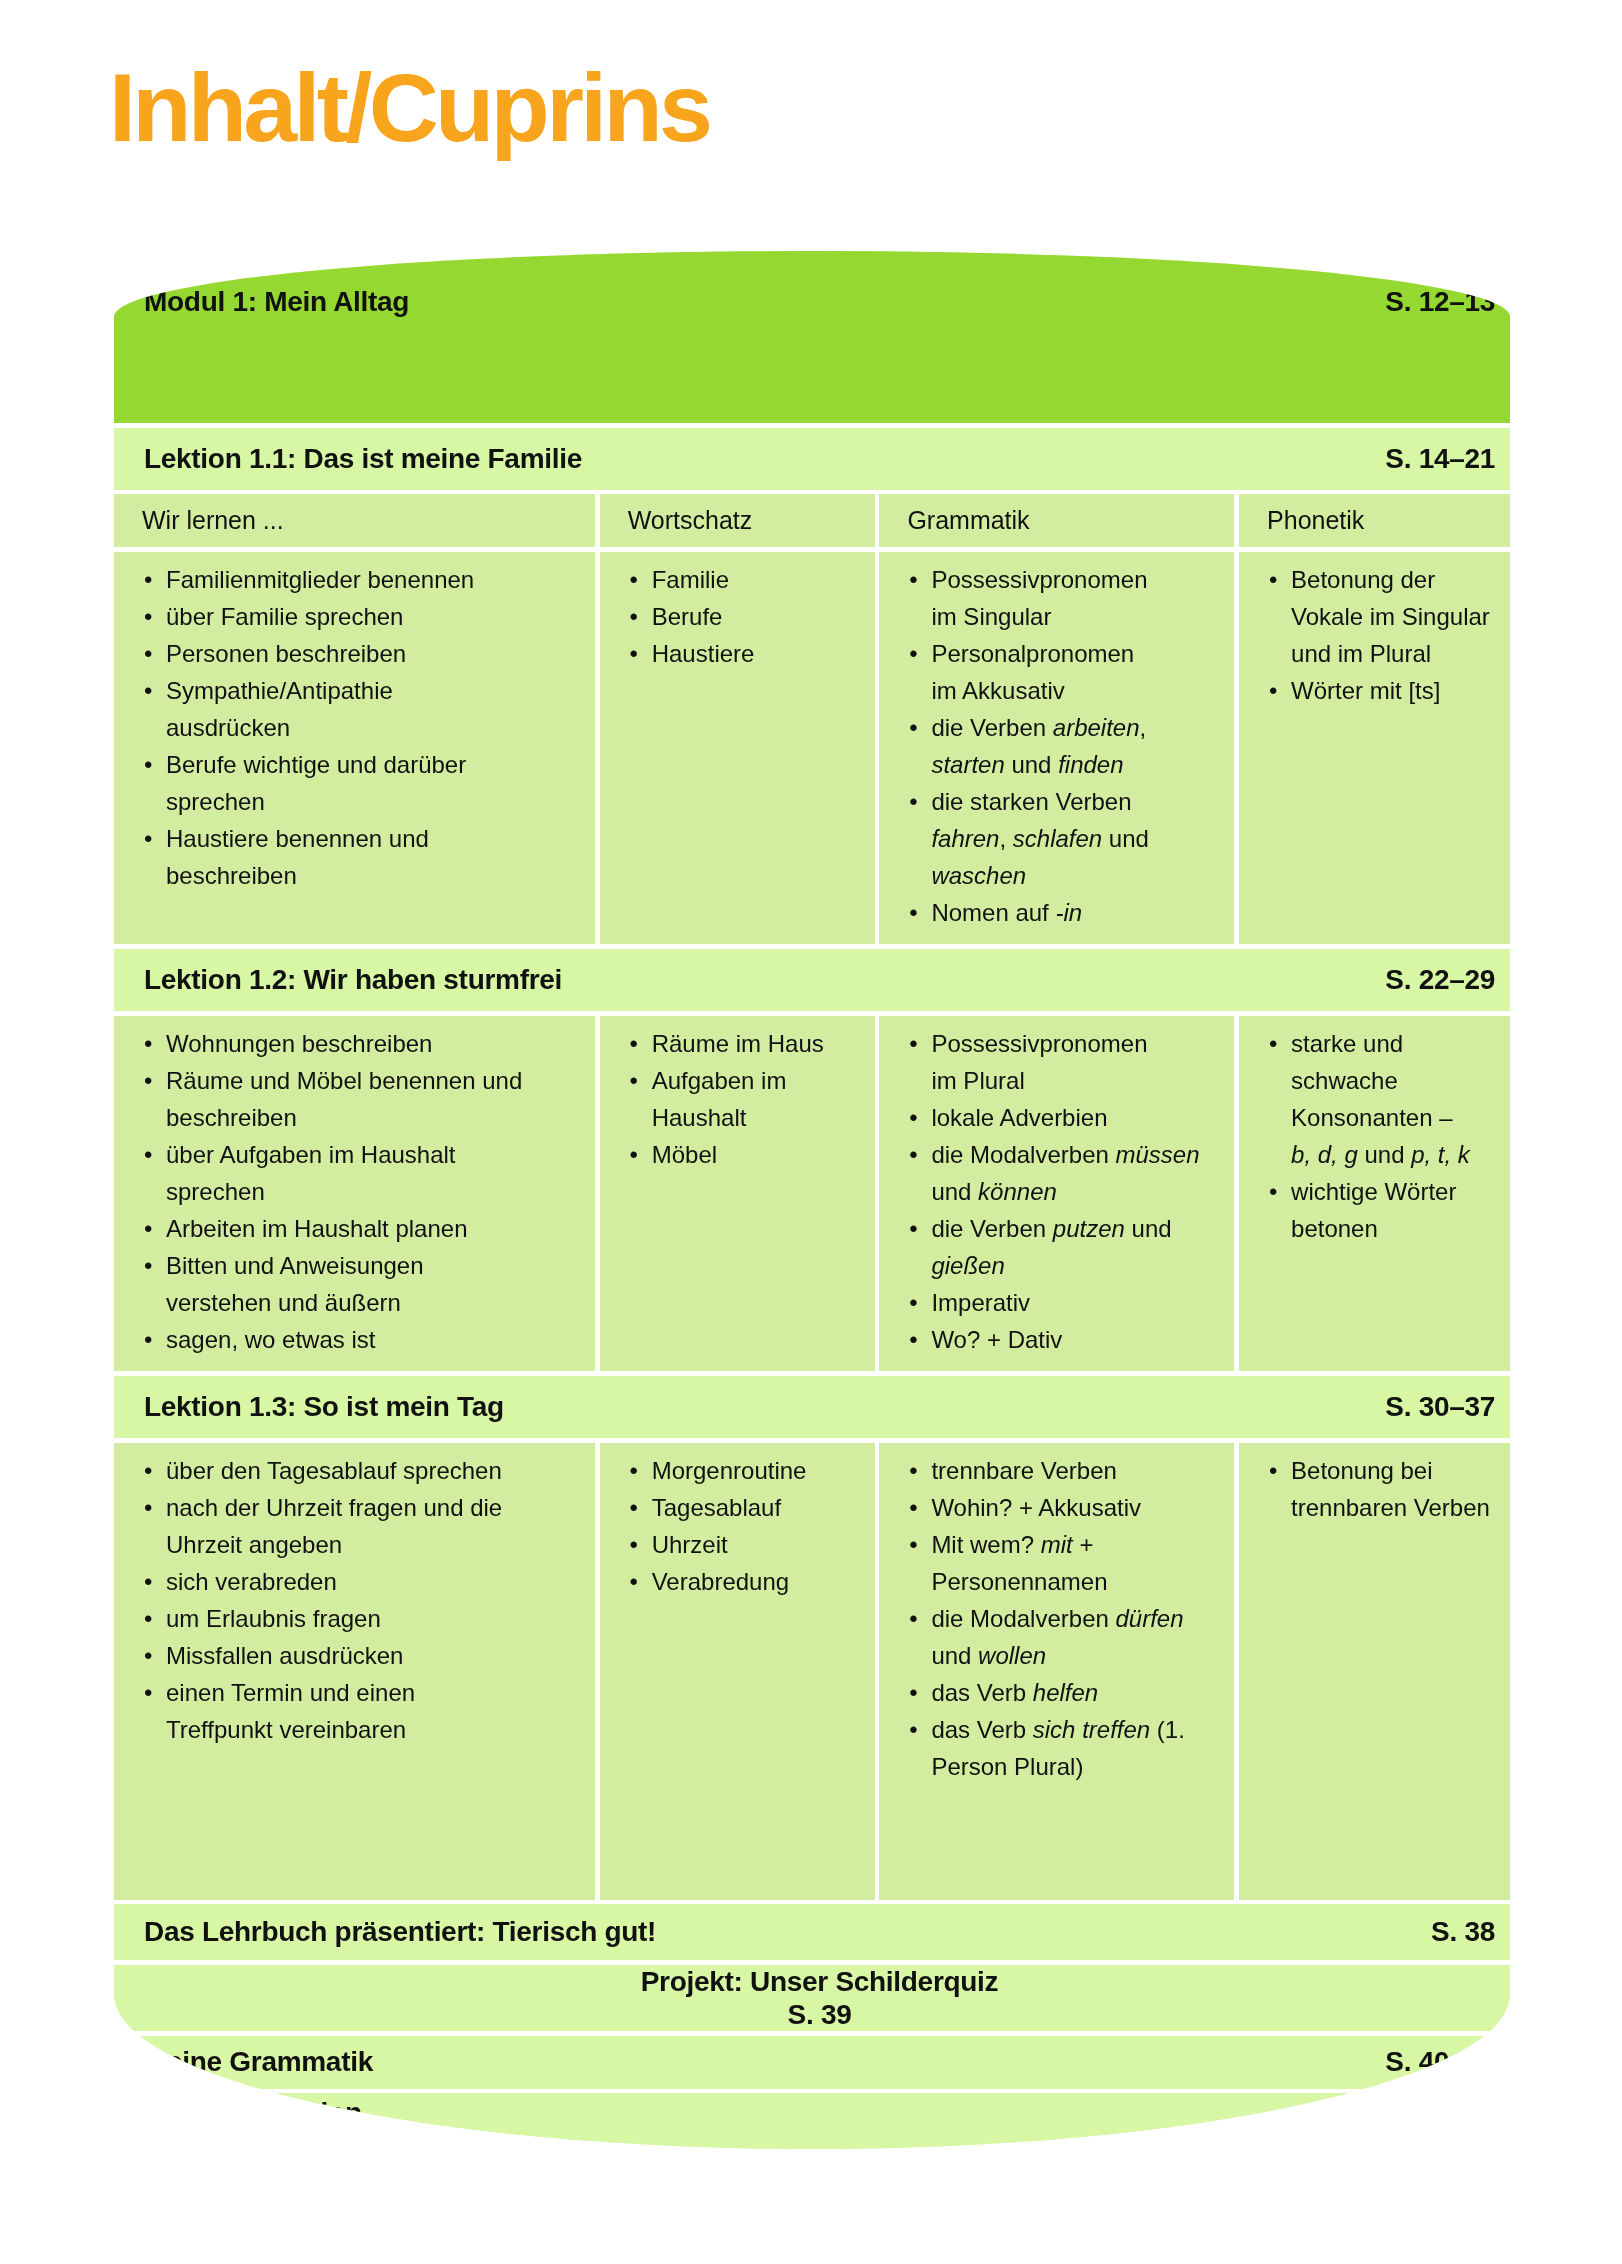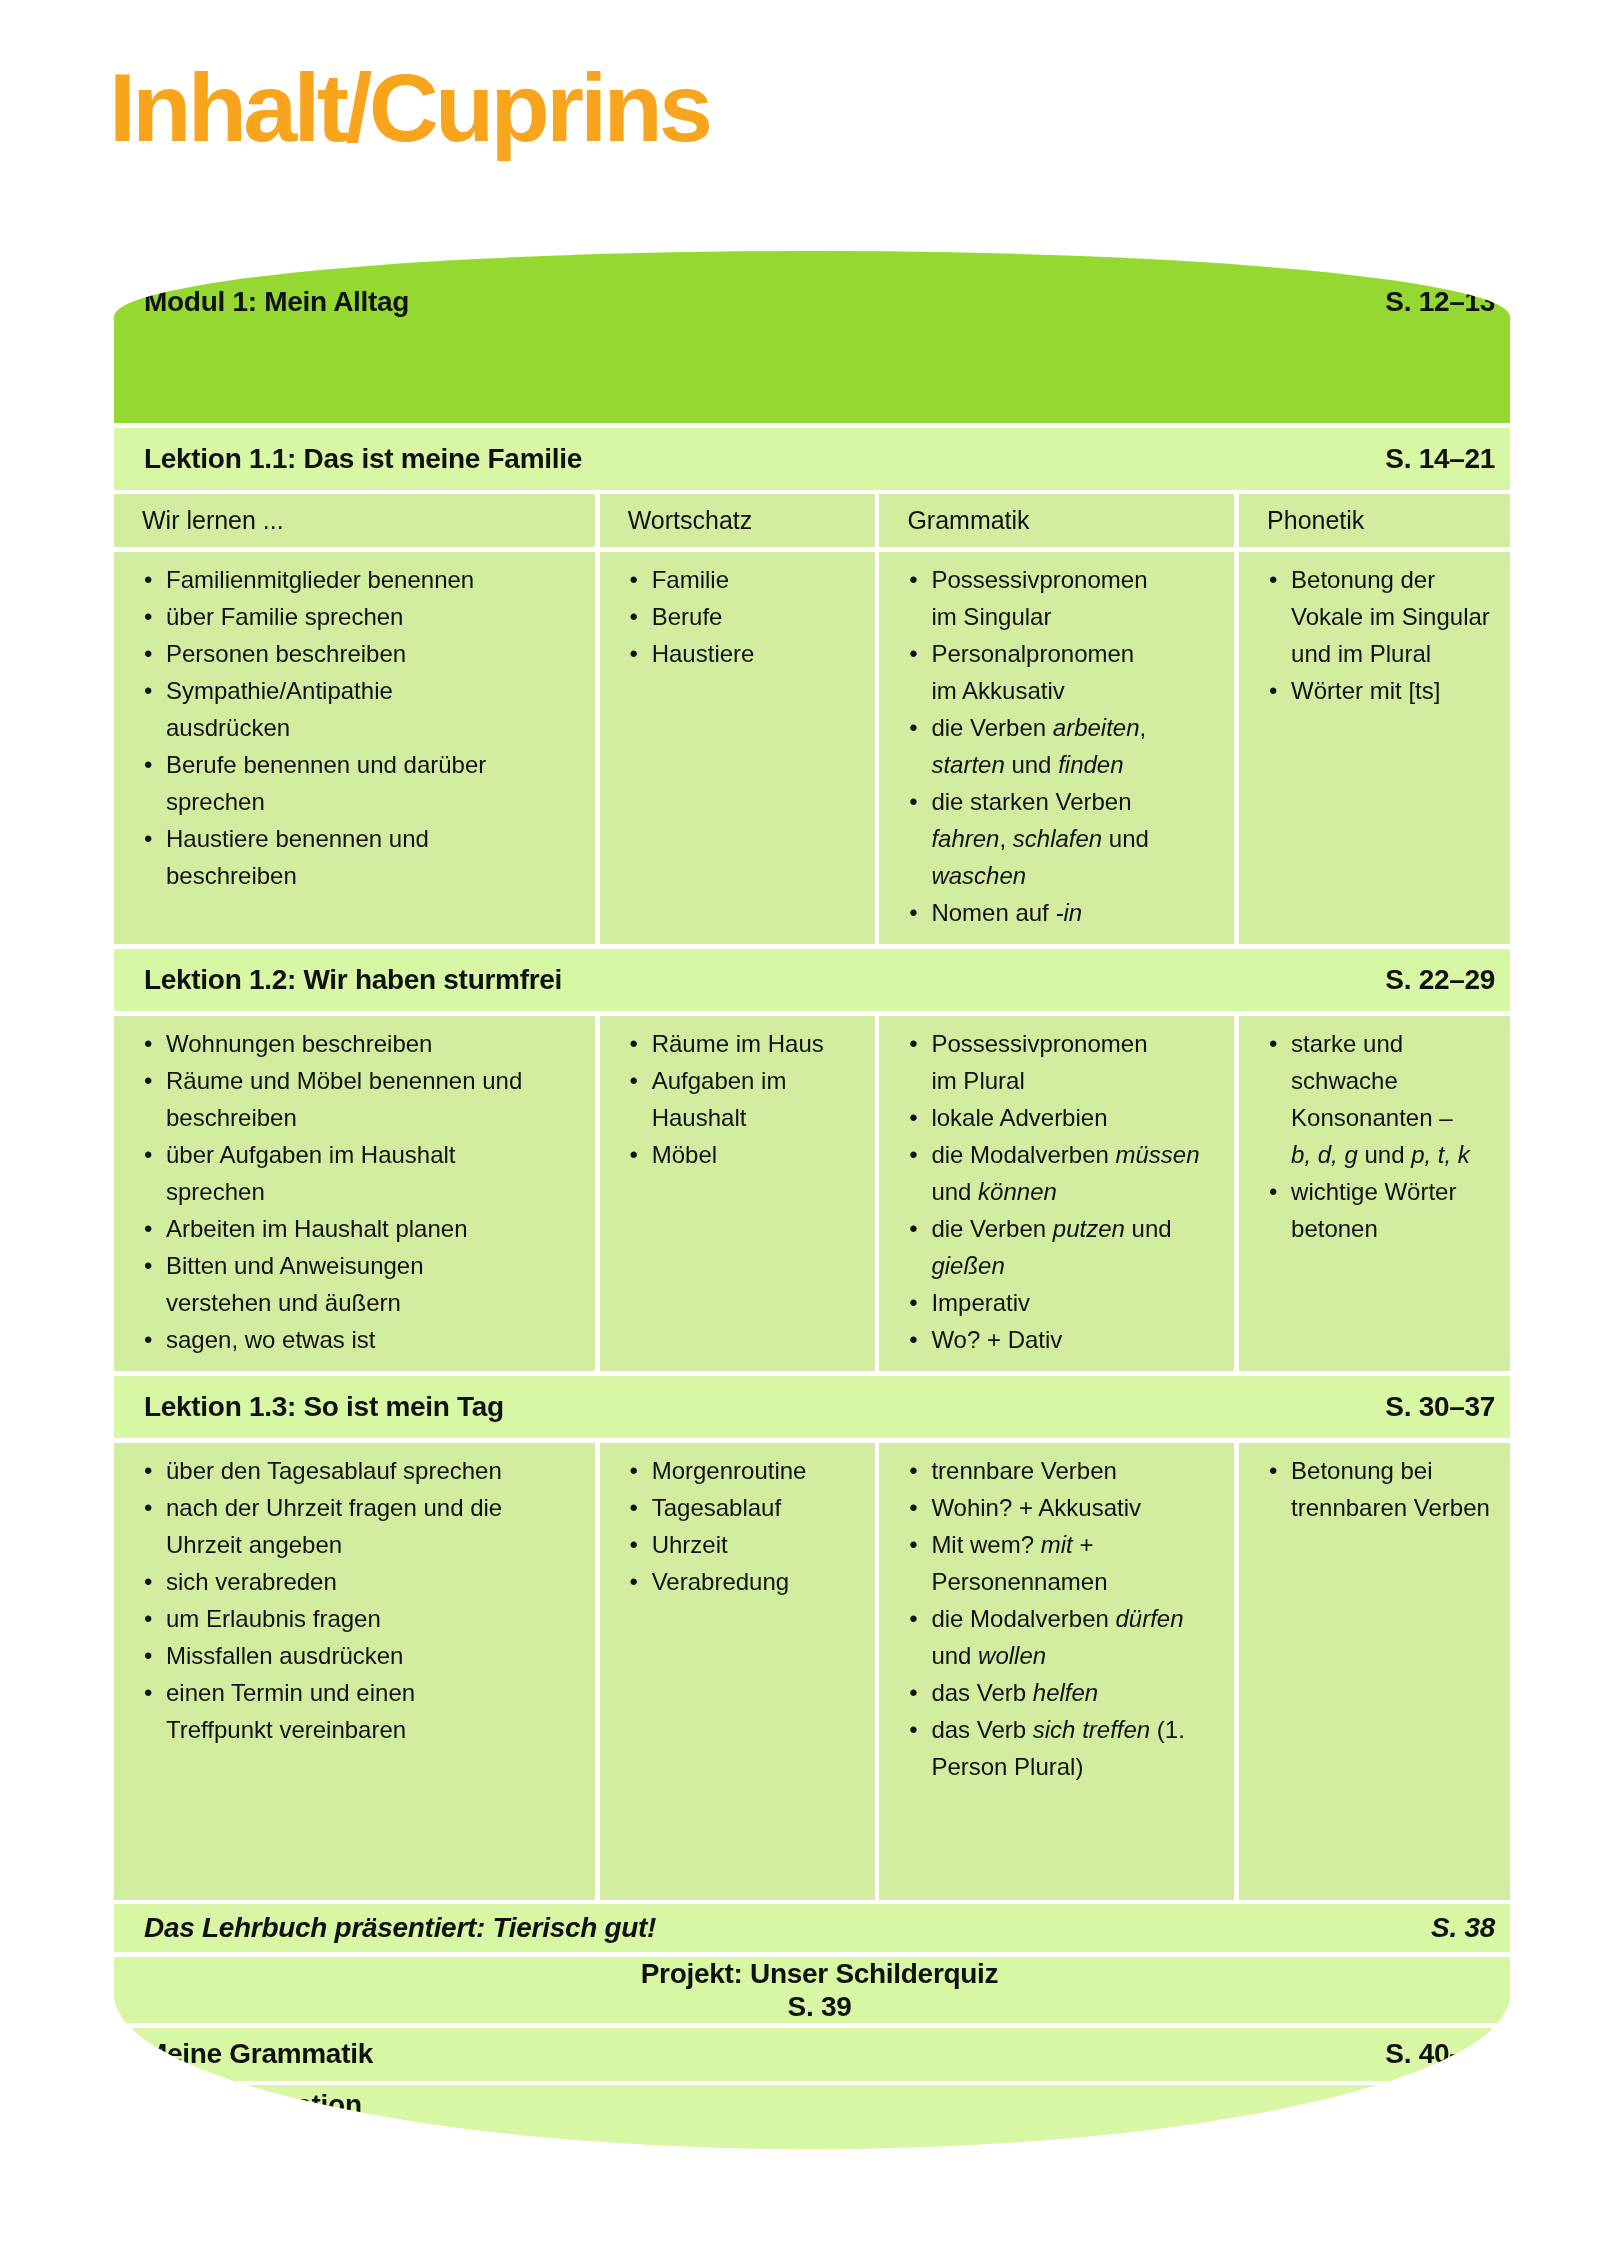--- a/index.html
+++ b/index.html
@@ -78,21 +78,21 @@
     font-size:24px;line-height:37px;
   }
   .cell li{position:relative;padding-left:24px;}
   .cell li::before{content:"\2022";position:absolute;left:1.9px;}
   .footer-band{
     flex:none;
     background:var(--band-green);
     display:flex;justify-content:space-between;align-items:center;
     padding:0 15px 0 30px;
   }
-  .fb-0{height:48px;font-style:italic;}
+  .fb-0{height:56px;}
   .fb-1{height:66px;flex-direction:column;}
   .fb-2{height:53px;}
   .fb-3{height:73px;}
   .footer-label{font-weight:bold;font-size:28px;line-height:34px;letter-spacing:-0.3px;}
   .footer-label span{display:block;}
   .filler{flex:1;background:var(--band-green);}
 </style>
 </head>
 <body>
 
@@ -117,21 +117,21 @@
       <div class="hcell">Phonetik</div>
     </div>
     <div class="sep"></div>
     <div class="grid content-row row-0">
       <div class="cell">
         <ul>
           <li><span>Familienmitglieder benennen</span></li>
           <li><span>über Familie sprechen</span></li>
           <li><span>Personen beschreiben</span></li>
           <li><span>Sympathie/Antipathie</span><br><span>ausdrücken</span></li>
-          <li><span>Berufe benennen und darüber</span><br><span>sprechen</span></li>
+          <li><span>Berufe wichtige und darüber</span><br><span>sprechen</span></li>
           <li><span>Haustiere benennen und</span><br><span>beschreiben</span></li>
         </ul>
       </div>
       <div class="cell">
         <ul>
           <li><span>Familie</span></li>
           <li><span>Berufe</span></li>
           <li><span>Haustiere</span></li>
         </ul>
       </div>

